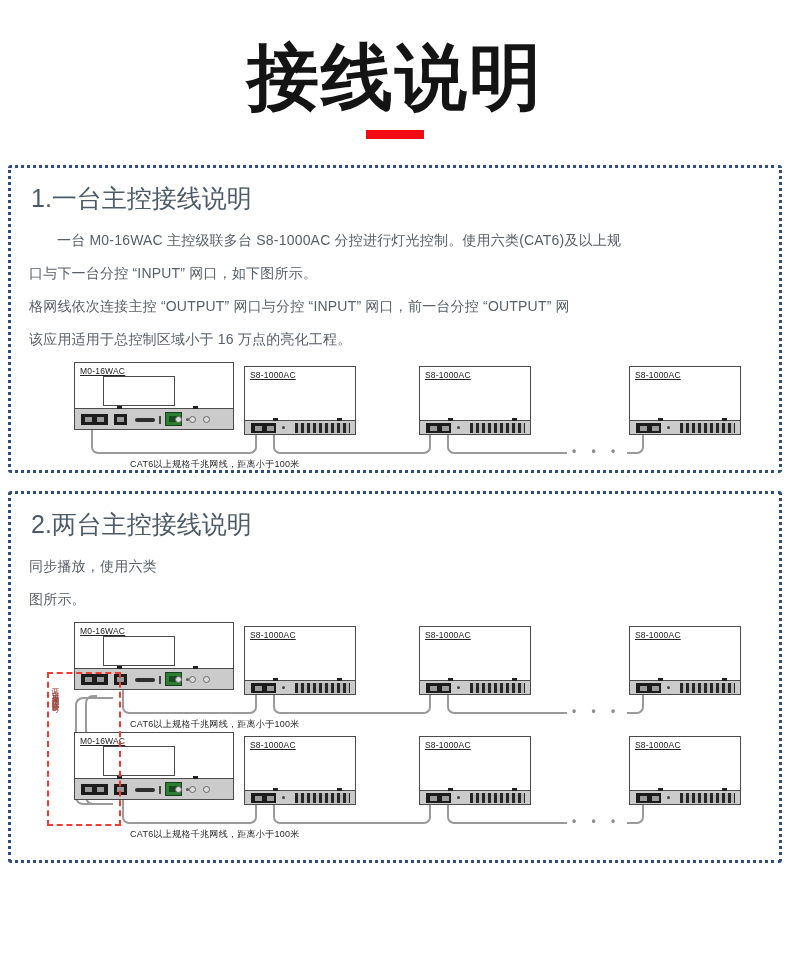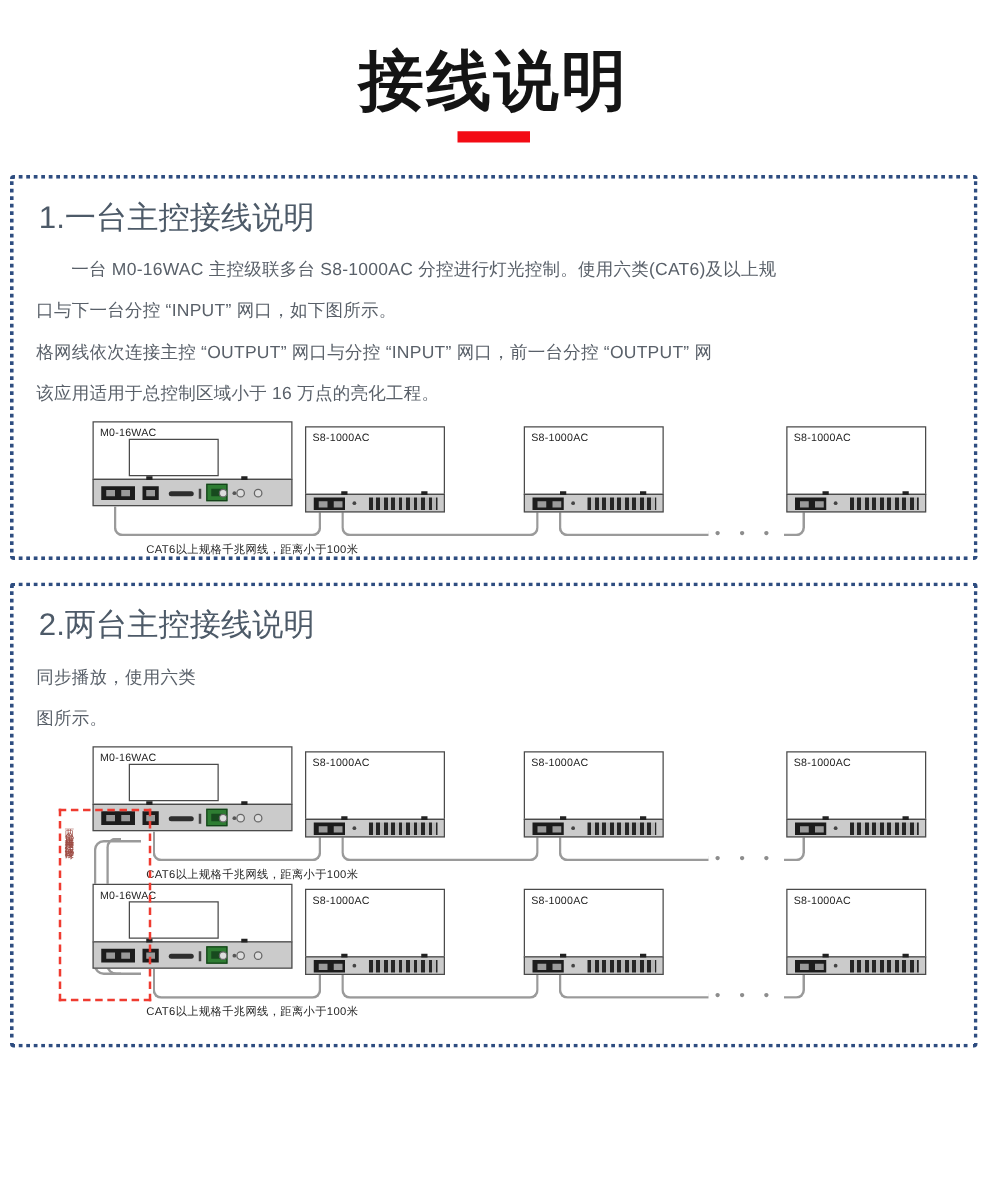--- a/index.html
+++ b/index.html
@@ -10,21 +10,21 @@
     height: 956px;
     margin: 0 auto;
     background: #fff;
     overflow: hidden;
     font-family: "Liberation Sans", sans-serif;
   }
   
   .page-title {
     padding-top: 34px;
     text-align: center;
-    font-size: 52px;
+    font-size: 72px;
     line-height: 1.22;
     font-weight: 700;
     color: #141414;
     letter-spacing: 2px;
   }
   .title-bar {
     width: 58px; height: 9px;
     background: #f30b14;
     margin: 8px auto 0;
   }
@@ -63,21 +63,21 @@
   .indent { text-indent: 2em; }
   
   .diagram { position: relative; margin-top: 4px; }
   #diagram1 { height: 115px; }
   #diagram2 { height: 222px; }
   .dg-row { position: absolute; left: 0; right: 0; height: 112px; }
   #row1 { top: 0; } #row2 { top: 110px; }
 
   .device { position: absolute; z-index: 2; }
   .dev-body { position: relative; background: #fff; border: 1px solid #4a4a4a; }
-  .dev-label { position: absolute; left: 5px; top: 3px; font-size: 8.5px; color: #222; letter-spacing: 0.2px; }
+  .dev-label { position: absolute; left: 5px; top: 3px; font-size: 8.5px; color: #222; letter-spacing: 0.2px; text-decoration: underline; }
   .dev-panel { position: relative; background: #cbcbcb; border: 1px solid #4a4a4a; margin-top: -1px; }
 
   .master { width: 160px; }
   .master .dev-body { height: 47px; }
   .master .dev-panel { height: 22px; }
   .screen { position: absolute; left: 28px; top: 13px; width: 72px; height: 30px; border: 1px solid #4a4a4a; background: #fff; }
 
   .slave { width: 112px; }
   .slave .dev-body { height: 55px; }
   .slave .dev-panel { height: 15px; }
@@ -106,21 +106,21 @@
   .cable-u { position: absolute; z-index: 1; border: 2px solid #9a9a9a; border-top: none;
              border-bottom-left-radius: 7px; border-bottom-right-radius: 7px; }
   .cable-l { position: absolute; z-index: 1; border-left: 2px solid #9a9a9a; border-bottom: 2px solid #9a9a9a;
              border-bottom-left-radius: 7px; }
   .cable-r { position: absolute; z-index: 1; border-right: 2px solid #9a9a9a; border-bottom: 2px solid #9a9a9a;
              border-bottom-right-radius: 7px; }
   .cable-c { position: absolute; z-index: 1; border: 2px solid #9a9a9a; border-right: none;
              border-top-left-radius: 8px; border-bottom-left-radius: 8px; }
 
   .dots { position: absolute; z-index: 1; font-size: 12px; font-weight: 700; color: #8d8d8d; letter-spacing: 6px; }
-  .cable-label { position: absolute; z-index: 3; font-size: 9px; color: #262626; letter-spacing: 0.3px; white-space: nowrap; }
+  .cable-label { position: absolute; z-index: 3; font-size: 9px; color: #262626; letter-spacing: 0.3px; white-space: nowrap; margin-left: 13px; }
 
   .net-box { position: absolute; z-index: 4; border: 2px dashed #ef3b30; }
   .net-label { position: absolute; z-index: 4; writing-mode: vertical-rl; text-orientation: upright;
                font-size: 7.5px; color: #9c4a42; letter-spacing: 1.5px; }
 </style>
 </head>
 <body>
 
 <div class="page">
 

